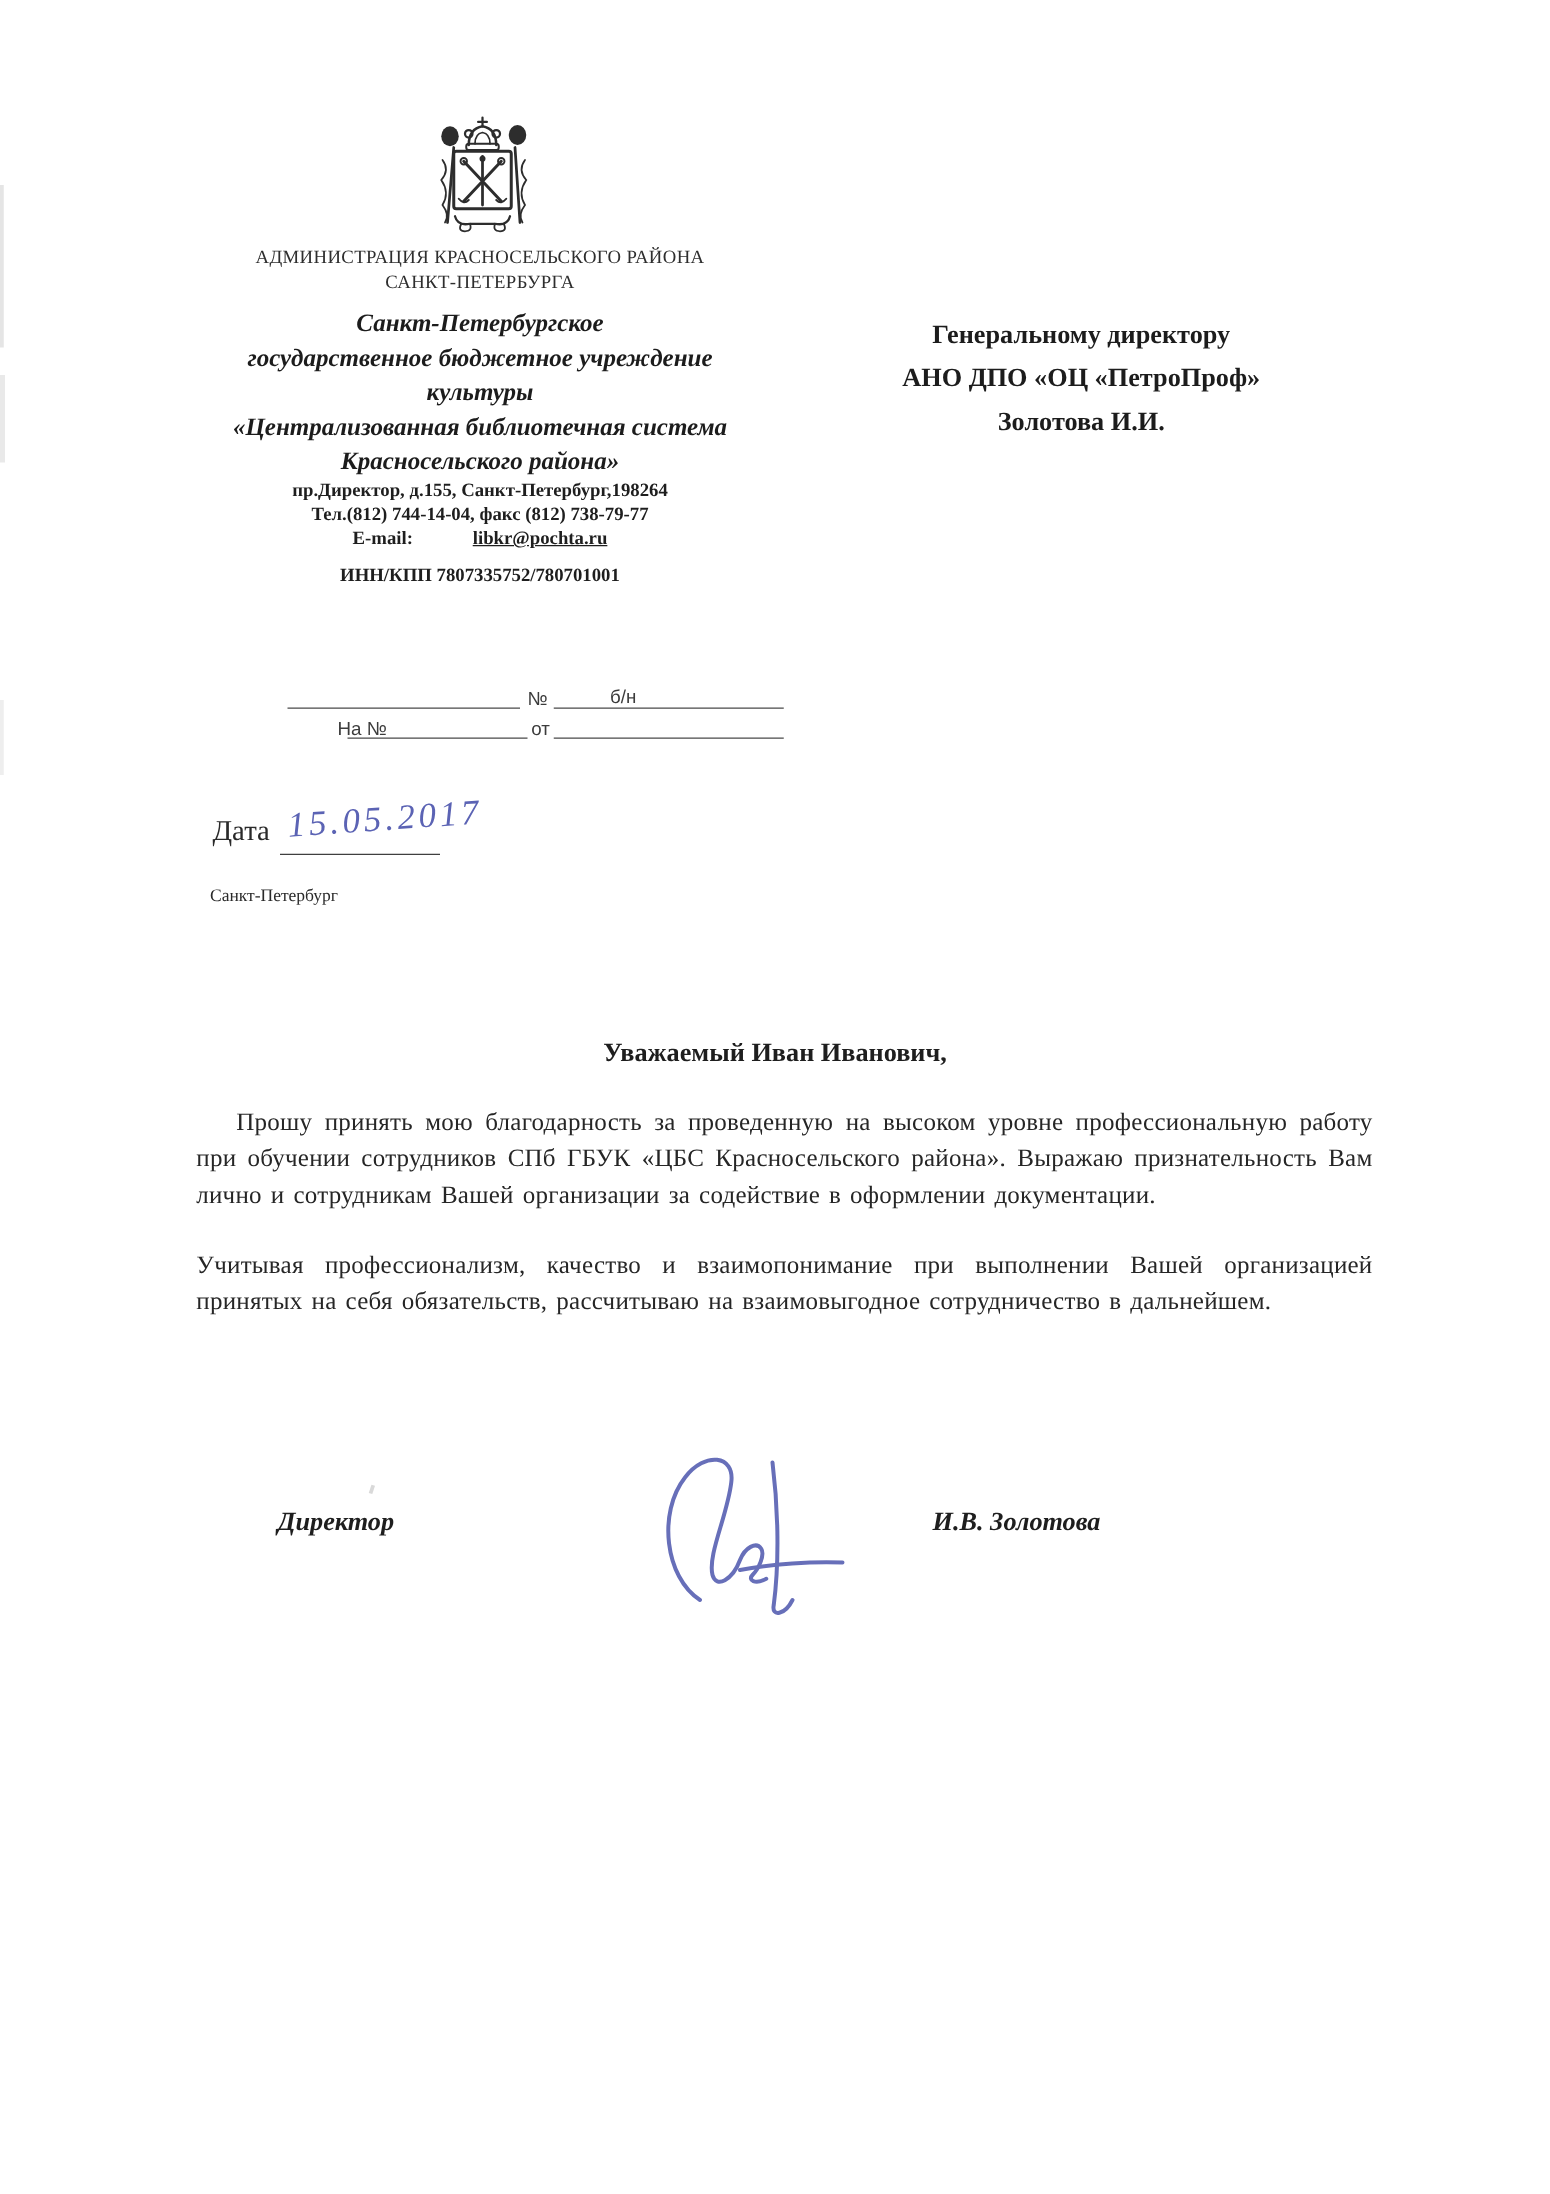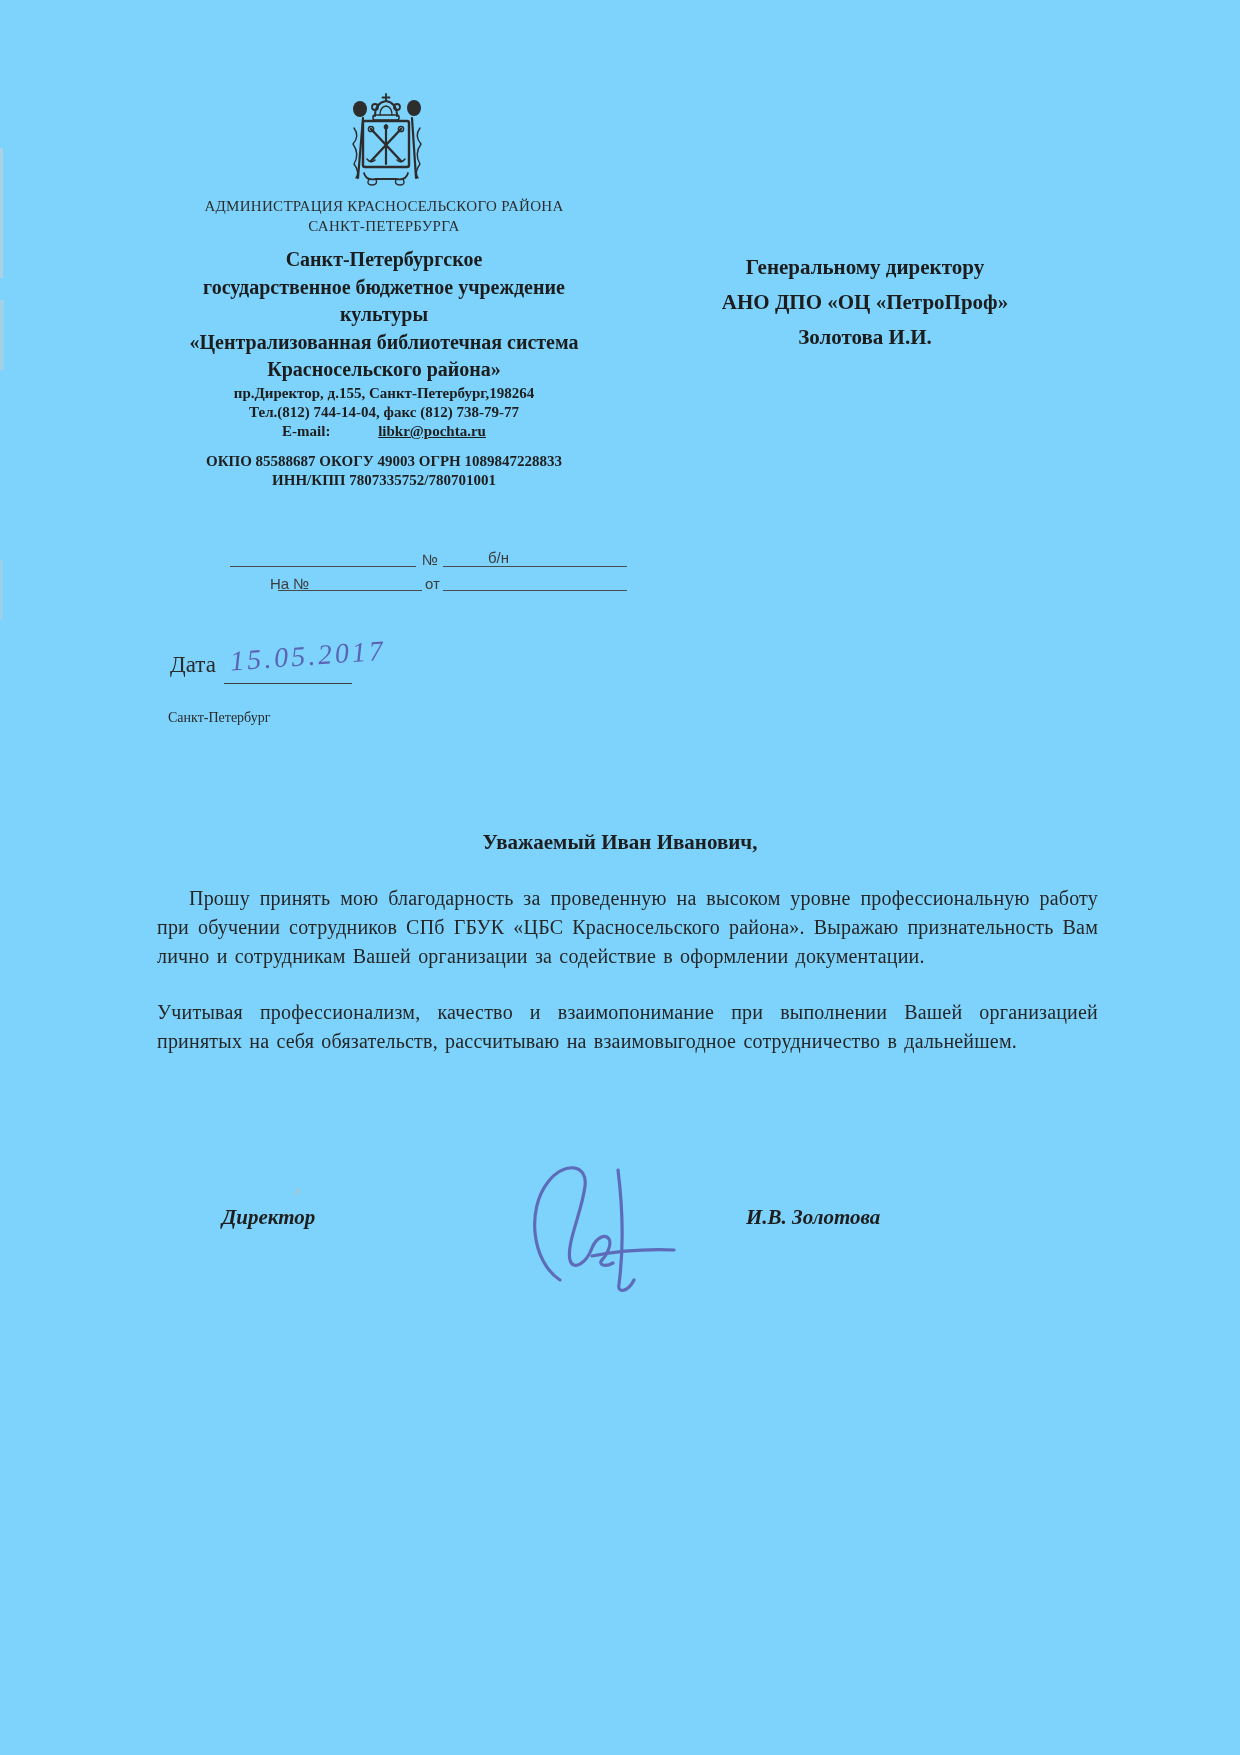--- a/index.html
+++ b/index.html
@@ -2,21 +2,21 @@
 <html><head>
 <meta charset="utf-8">
 <style>
   * { margin: 0; padding: 0; box-sizing: border-box; }
   html, body { background: #e8e8e8; }
   .page {
     position: relative;
     width: 1240px;
     height: 1755px;
     margin: 0 auto;
-    background: #7dd3fc;
+    background: #ffffff;
     overflow: hidden;
     font-family: "Liberation Serif", serif;
     color: #262626;
   }
   
   .edge-mark { position: absolute; left: 0; background: #cfcfcf; opacity: .55; }
   .em1 { top: 148px; width: 3px; height: 130px; }
   .em2 { top: 300px; width: 4px; height: 70px;  opacity:.45;}
   .em3 { top: 560px; width: 3px; height: 60px;  opacity:.35;}
 
@@ -24,20 +24,21 @@
 
   .admin-block {
     position: absolute; left: 128px; top: 196px; width: 512px;
     text-align: center; font-size: 15px; line-height: 20px;
     letter-spacing: .3px; color: #2e2e2e;
   }
   .org-block {
     position: absolute; left: 118px; top: 246px; width: 532px;
     text-align: center; font-weight: bold; font-size: 20px; line-height: 27.5px;
     color: #1c1c1c;
+    font-style: italic;
   }
   .contact-block {
     position: absolute; left: 128px; top: 384px; width: 512px;
     text-align: center; font-weight: bold; font-size: 15px; line-height: 19px;
     color: #1e1e1e;
   }
   .contact-block .uline { text-decoration: underline; margin-left: 44px; }
   .codes-block {
     position: absolute; left: 110px; top: 452px; width: 548px;
     text-align: center; font-weight: bold; font-size: 15px; line-height: 19px;
@@ -143,21 +144,20 @@
     <div>Красносельского района»</div>
   </div>
 
   <div class="contact-block">
     <div>пр.Директор, д.155, Санкт-Петербург,198264</div>
     <div>Тел.(812) 744-14-04, факс (812) 738-79-77</div>
     <div><span>E-mail:</span> <span class="uline">libkr@pochta.ru</span></div>
   </div>
 
   <div class="codes-block">
-    <div>ОКПО 85588687 ОКОГУ 49003 ОГРН 1089847228833</div>
     <div>ИНН/КПП 7807335752/780701001</div>
   </div>
 
   <div class="rule rA1"></div>
   <span class="ref num-sign">№</span>
   <span class="ref num-val">б/н</span>
   <div class="rule rA2"></div>
   <span class="ref reply-prefix">На №</span>
   <div class="rule rB1"></div>
   <span class="ref reply-from">от</span>

